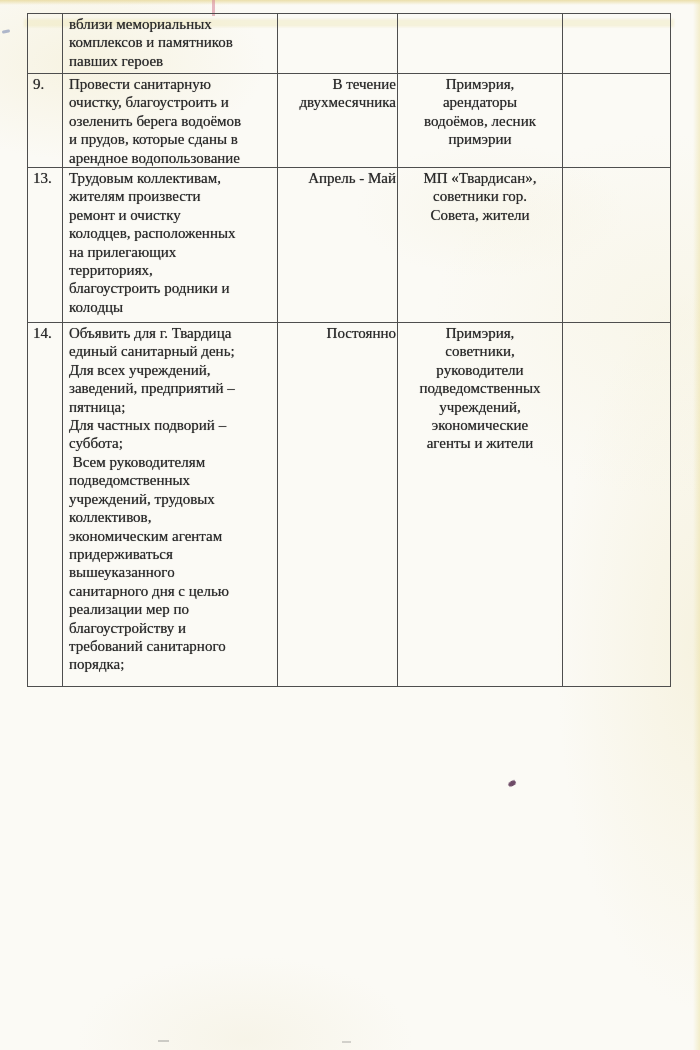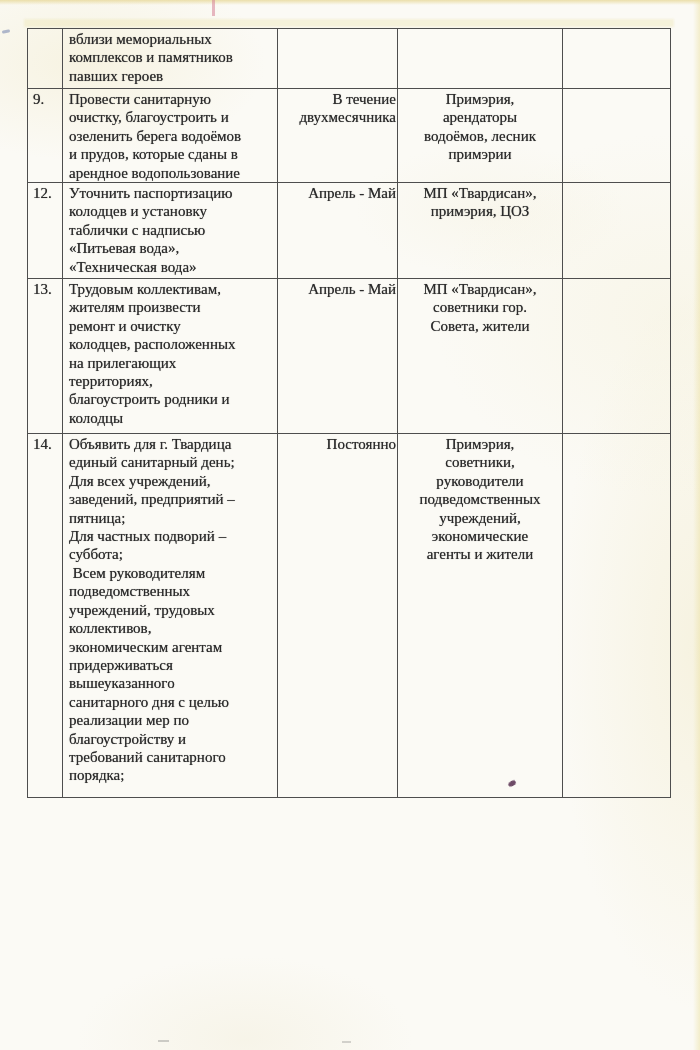--- a/index.html
+++ b/index.html
@@ -40,21 +40,21 @@
     filter: blur(0.4px); }
   .bottom-dash-1 { left: 158px; top: 1040px; width: 11px; height: 2px;
     background: rgba(120,120,120,0.35); filter: blur(0.5px); }
   .bottom-dash-2 { left: 342px; top: 1041px; width: 9px; height: 2px;
     background: rgba(120,120,120,0.30); filter: blur(0.5px); }
 
   
   table.plan {
     position: absolute;
     left: 27px;
-    top: 28px;
+    top: 13px;
     width: 643px;
     table-layout: fixed;
     border-collapse: collapse;
   }
   table.plan, table.plan td {
     border: 1.5px solid #4e4e4e;
   }
   table.plan td {
     vertical-align: top;
     font-size: 15px;
@@ -122,32 +122,20 @@
 и прудов, которые сданы в
 арендное водопользование</td>
         <td class="col-term">В течение
 двухмесячника</td>
         <td class="col-resp">Примэрия,
 арендаторы
 водоёмов, лесник
 примэрии</td>
         <td class="col-note"></td>
       </tr>
-      <tr class="r4">
-        <td class="col-num">12.</td>
-        <td class="col-task">Уточнить паспортизацию
-колодцев и установку
-таблички с надписью
-«Питьевая вода»,
-«Техническая вода»</td>
-        <td class="col-term">Апрель - Май</td>
-        <td class="col-resp">МП «Твардисан»,
-примэрия, ЦОЗ</td>
-        <td class="col-note"></td>
-      </tr>
       <tr class="r5">
         <td class="col-num">13.</td>
         <td class="col-task">Трудовым коллективам,
 жителям произвести
 ремонт и очистку
 колодцев, расположенных
 на прилегающих
 территориях,
 благоустроить родники и
 колодцы</td>

